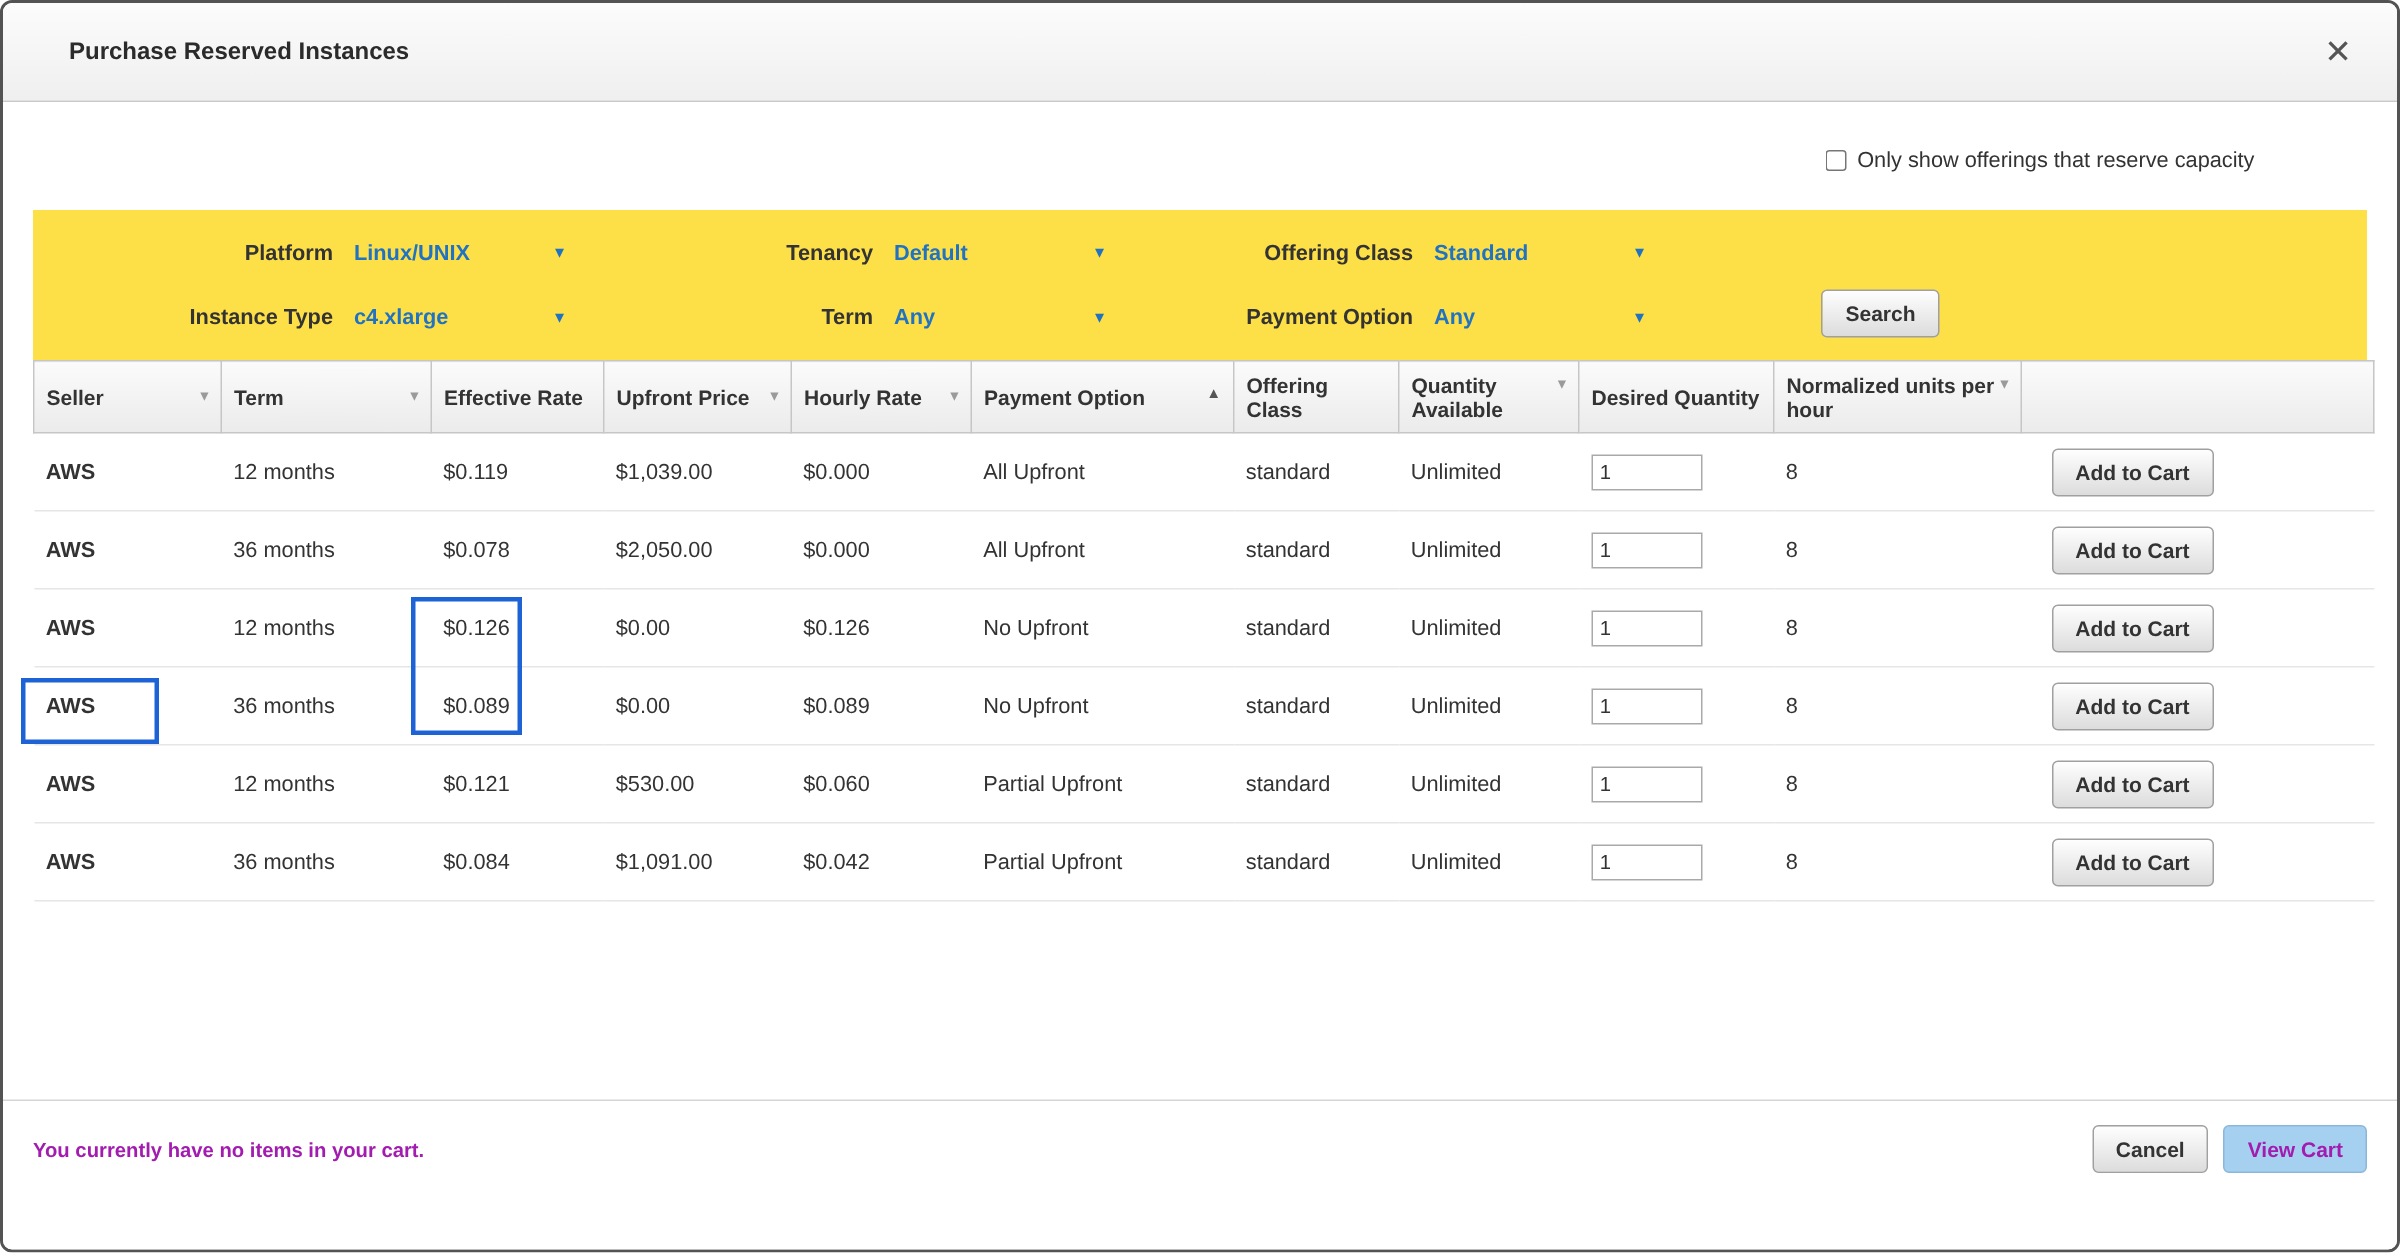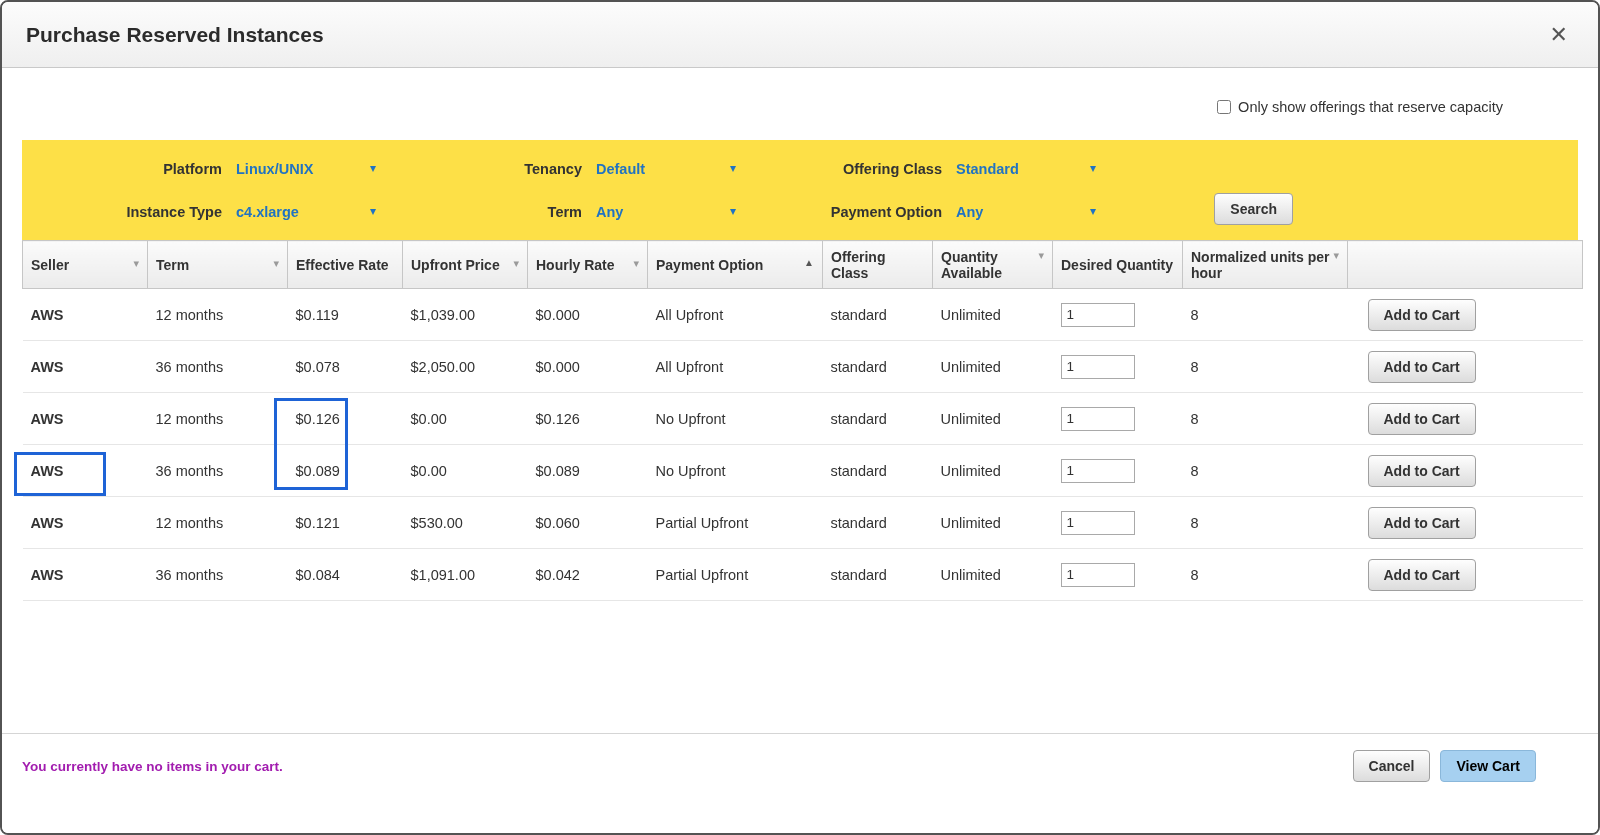--- a/index.html
+++ b/index.html
@@ -14,21 +14,21 @@
   }
 
   
   .modal-header {
     flex: 0 0 66px;
     background: linear-gradient(#fcfcfc, #efefef);
     border-bottom: 1px solid #c9c9c9;
     display: flex; align-items: center; justify-content: space-between;
     padding: 0 26px 0 24px;
   }
-  .modal-title { font-size: 21px; font-weight: bold; color: #2b2b2b; }
+  .modal-title { font-size: 16px; font-weight: bold; color: #2b2b2b; margin-left: 20px; }
   .close-btn {
     background: none; border: none; cursor: pointer;
     font-size: 22px; color: #555; padding: 2px 4px; line-height: 1;
   }
 
   
   .modal-body { flex: 1 1 auto; padding: 0 20px; overflow: hidden; }
 
   .capacity-row {
     display: flex; justify-content: flex-end; align-items: center;
@@ -92,23 +92,23 @@
   .annot-rate   { left: 252px; top: 158px; width: 74px; height: 92px; }
 
   
   .modal-footer {
     flex: 0 0 100px;
     border-top: 1px solid #d5d5d5;
     display: flex; align-items: flex-start; justify-content: space-between;
     padding: 16px 20px 0 20px; background: #fff;
   }
   .cart-status { font-size: 13.5px; font-weight: bold; color: #a21caf; line-height: 34px; }
-  .footer-btns { display: flex; gap: 10px; margin-right: 42px; }
+  .footer-btns { display: flex; gap: 10px; }
   .view-cart-btn {
-    background: #a6d0f0; border: 1px solid #8ab7da; color: #000000;
+    background: #a6d0f0; border: 1px solid #8ab7da; color: #a21caf;
   }
 </style>
 </head>
 <body>
 
 <div class="modal">
 
   <div class="modal-header">
     <div class="modal-title">Purchase Reserved Instances</div>
     <button class="close-btn">✕</button>

